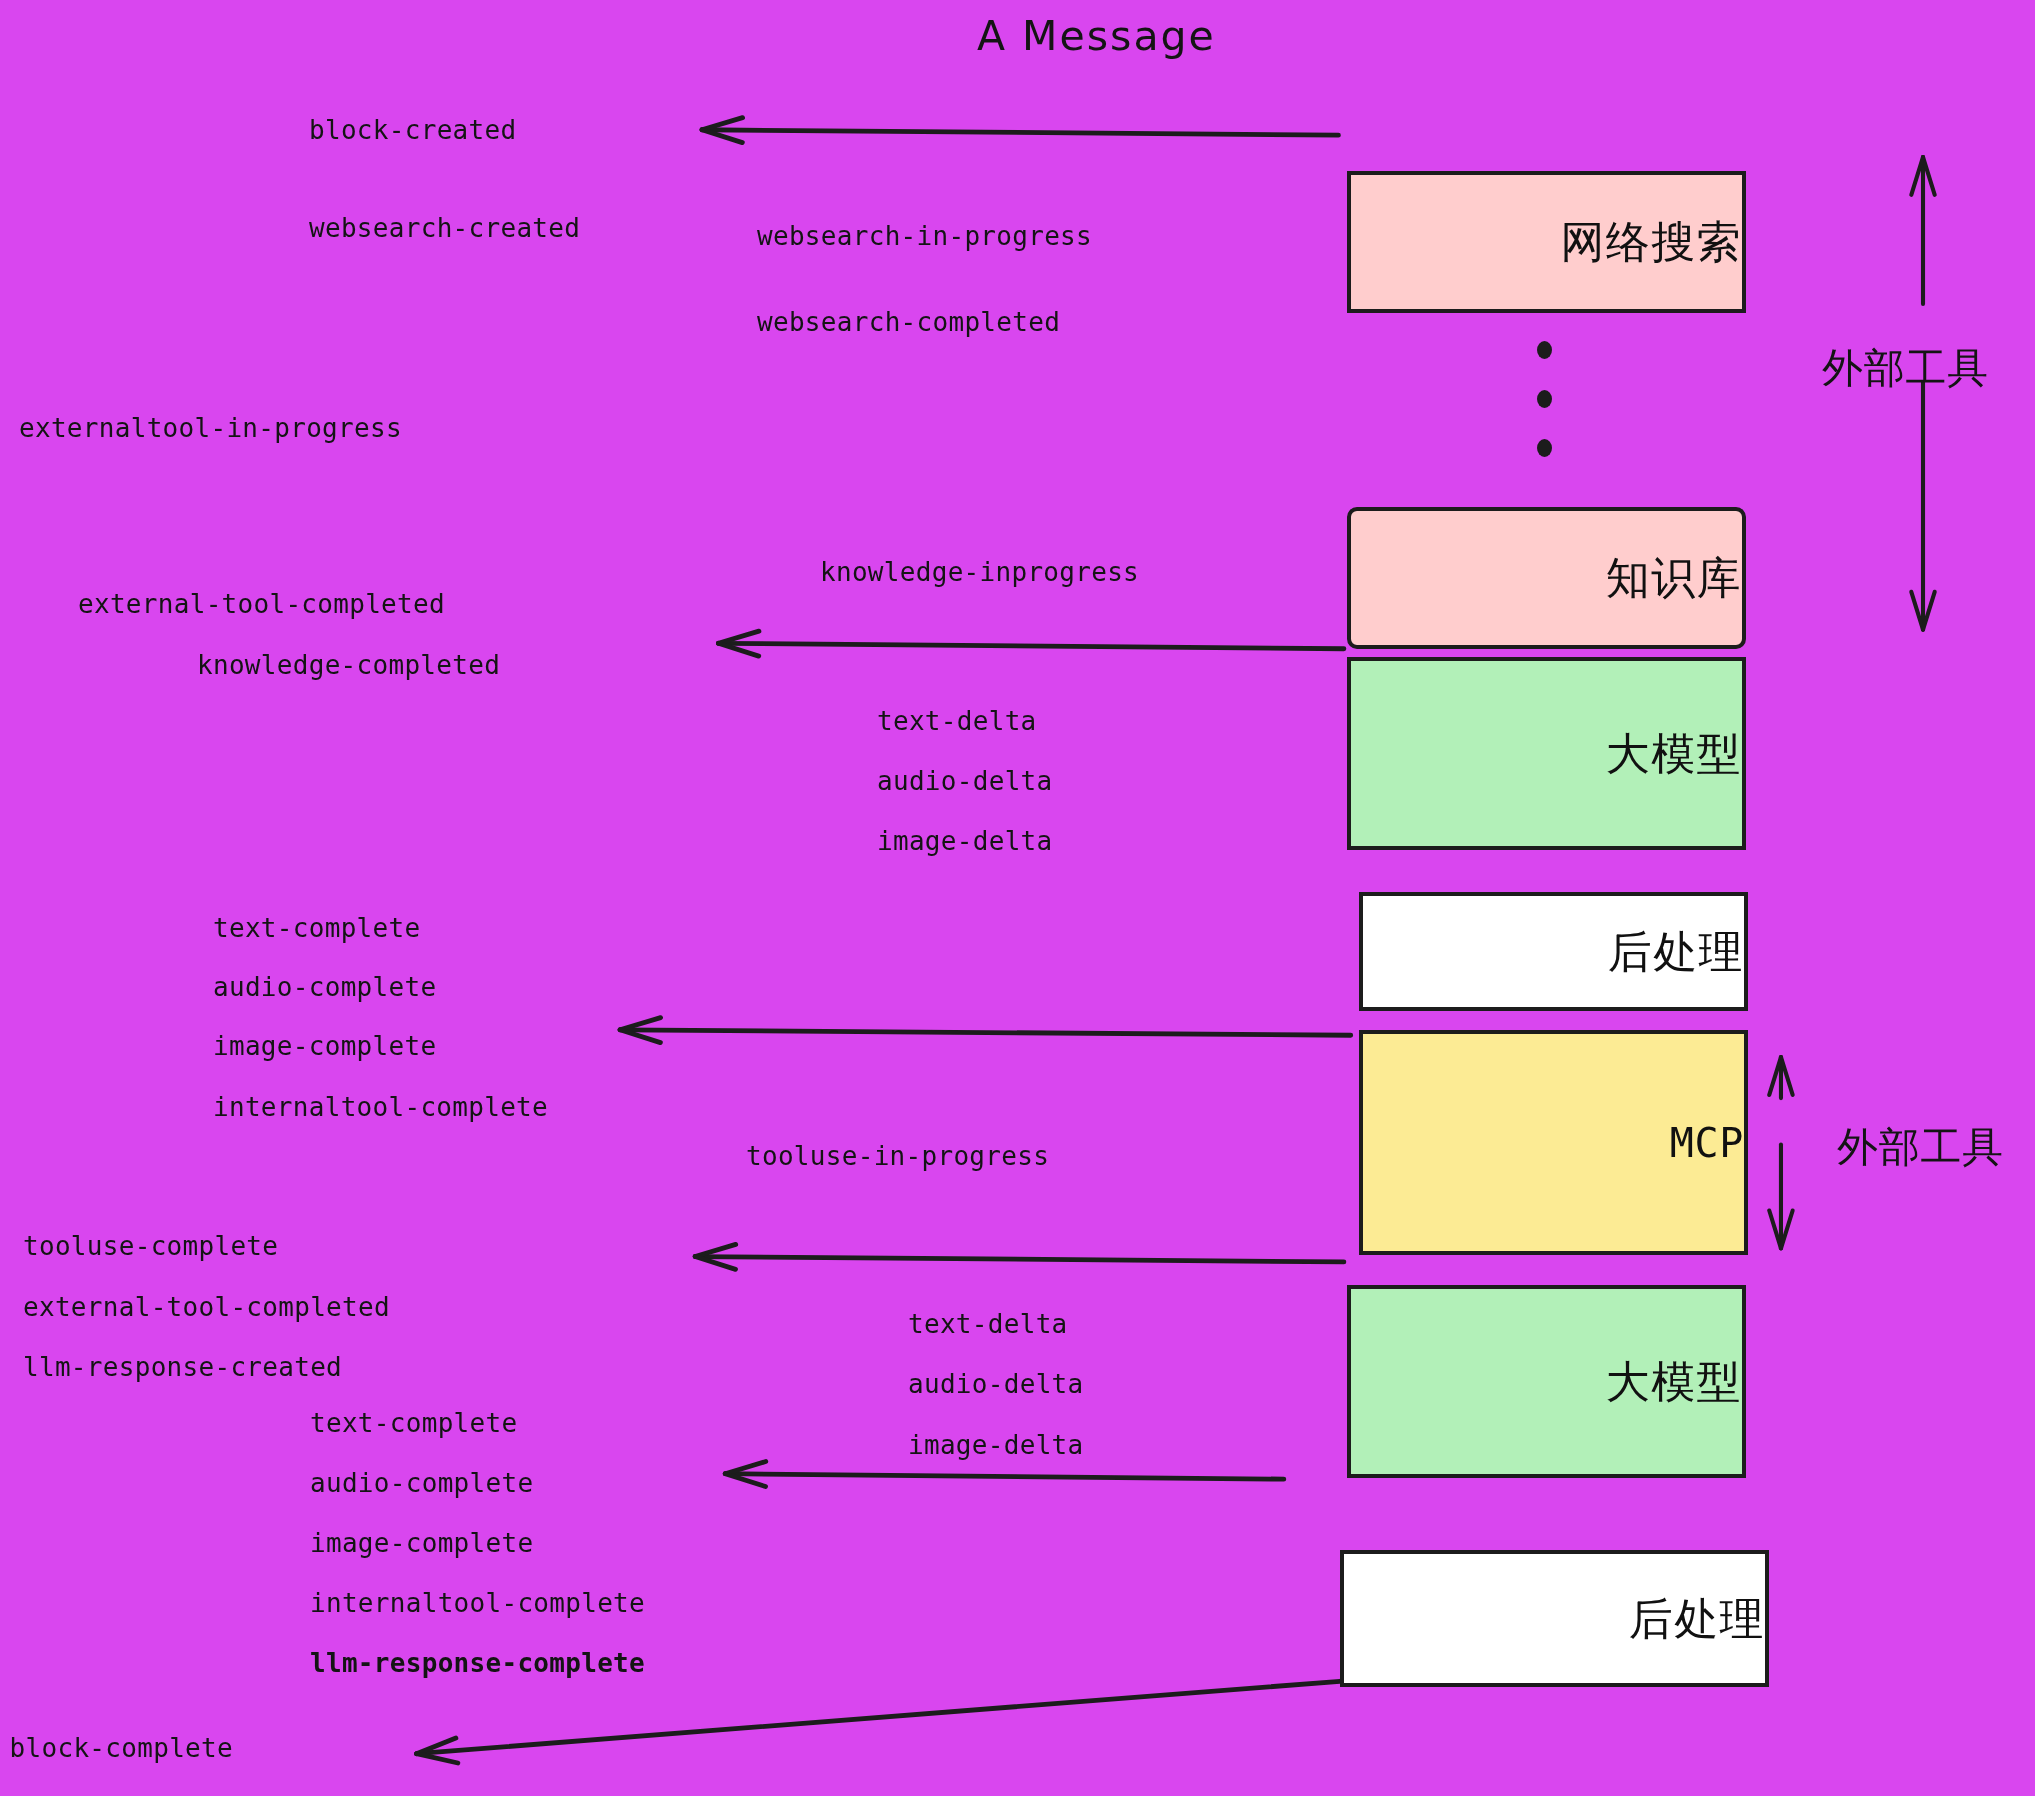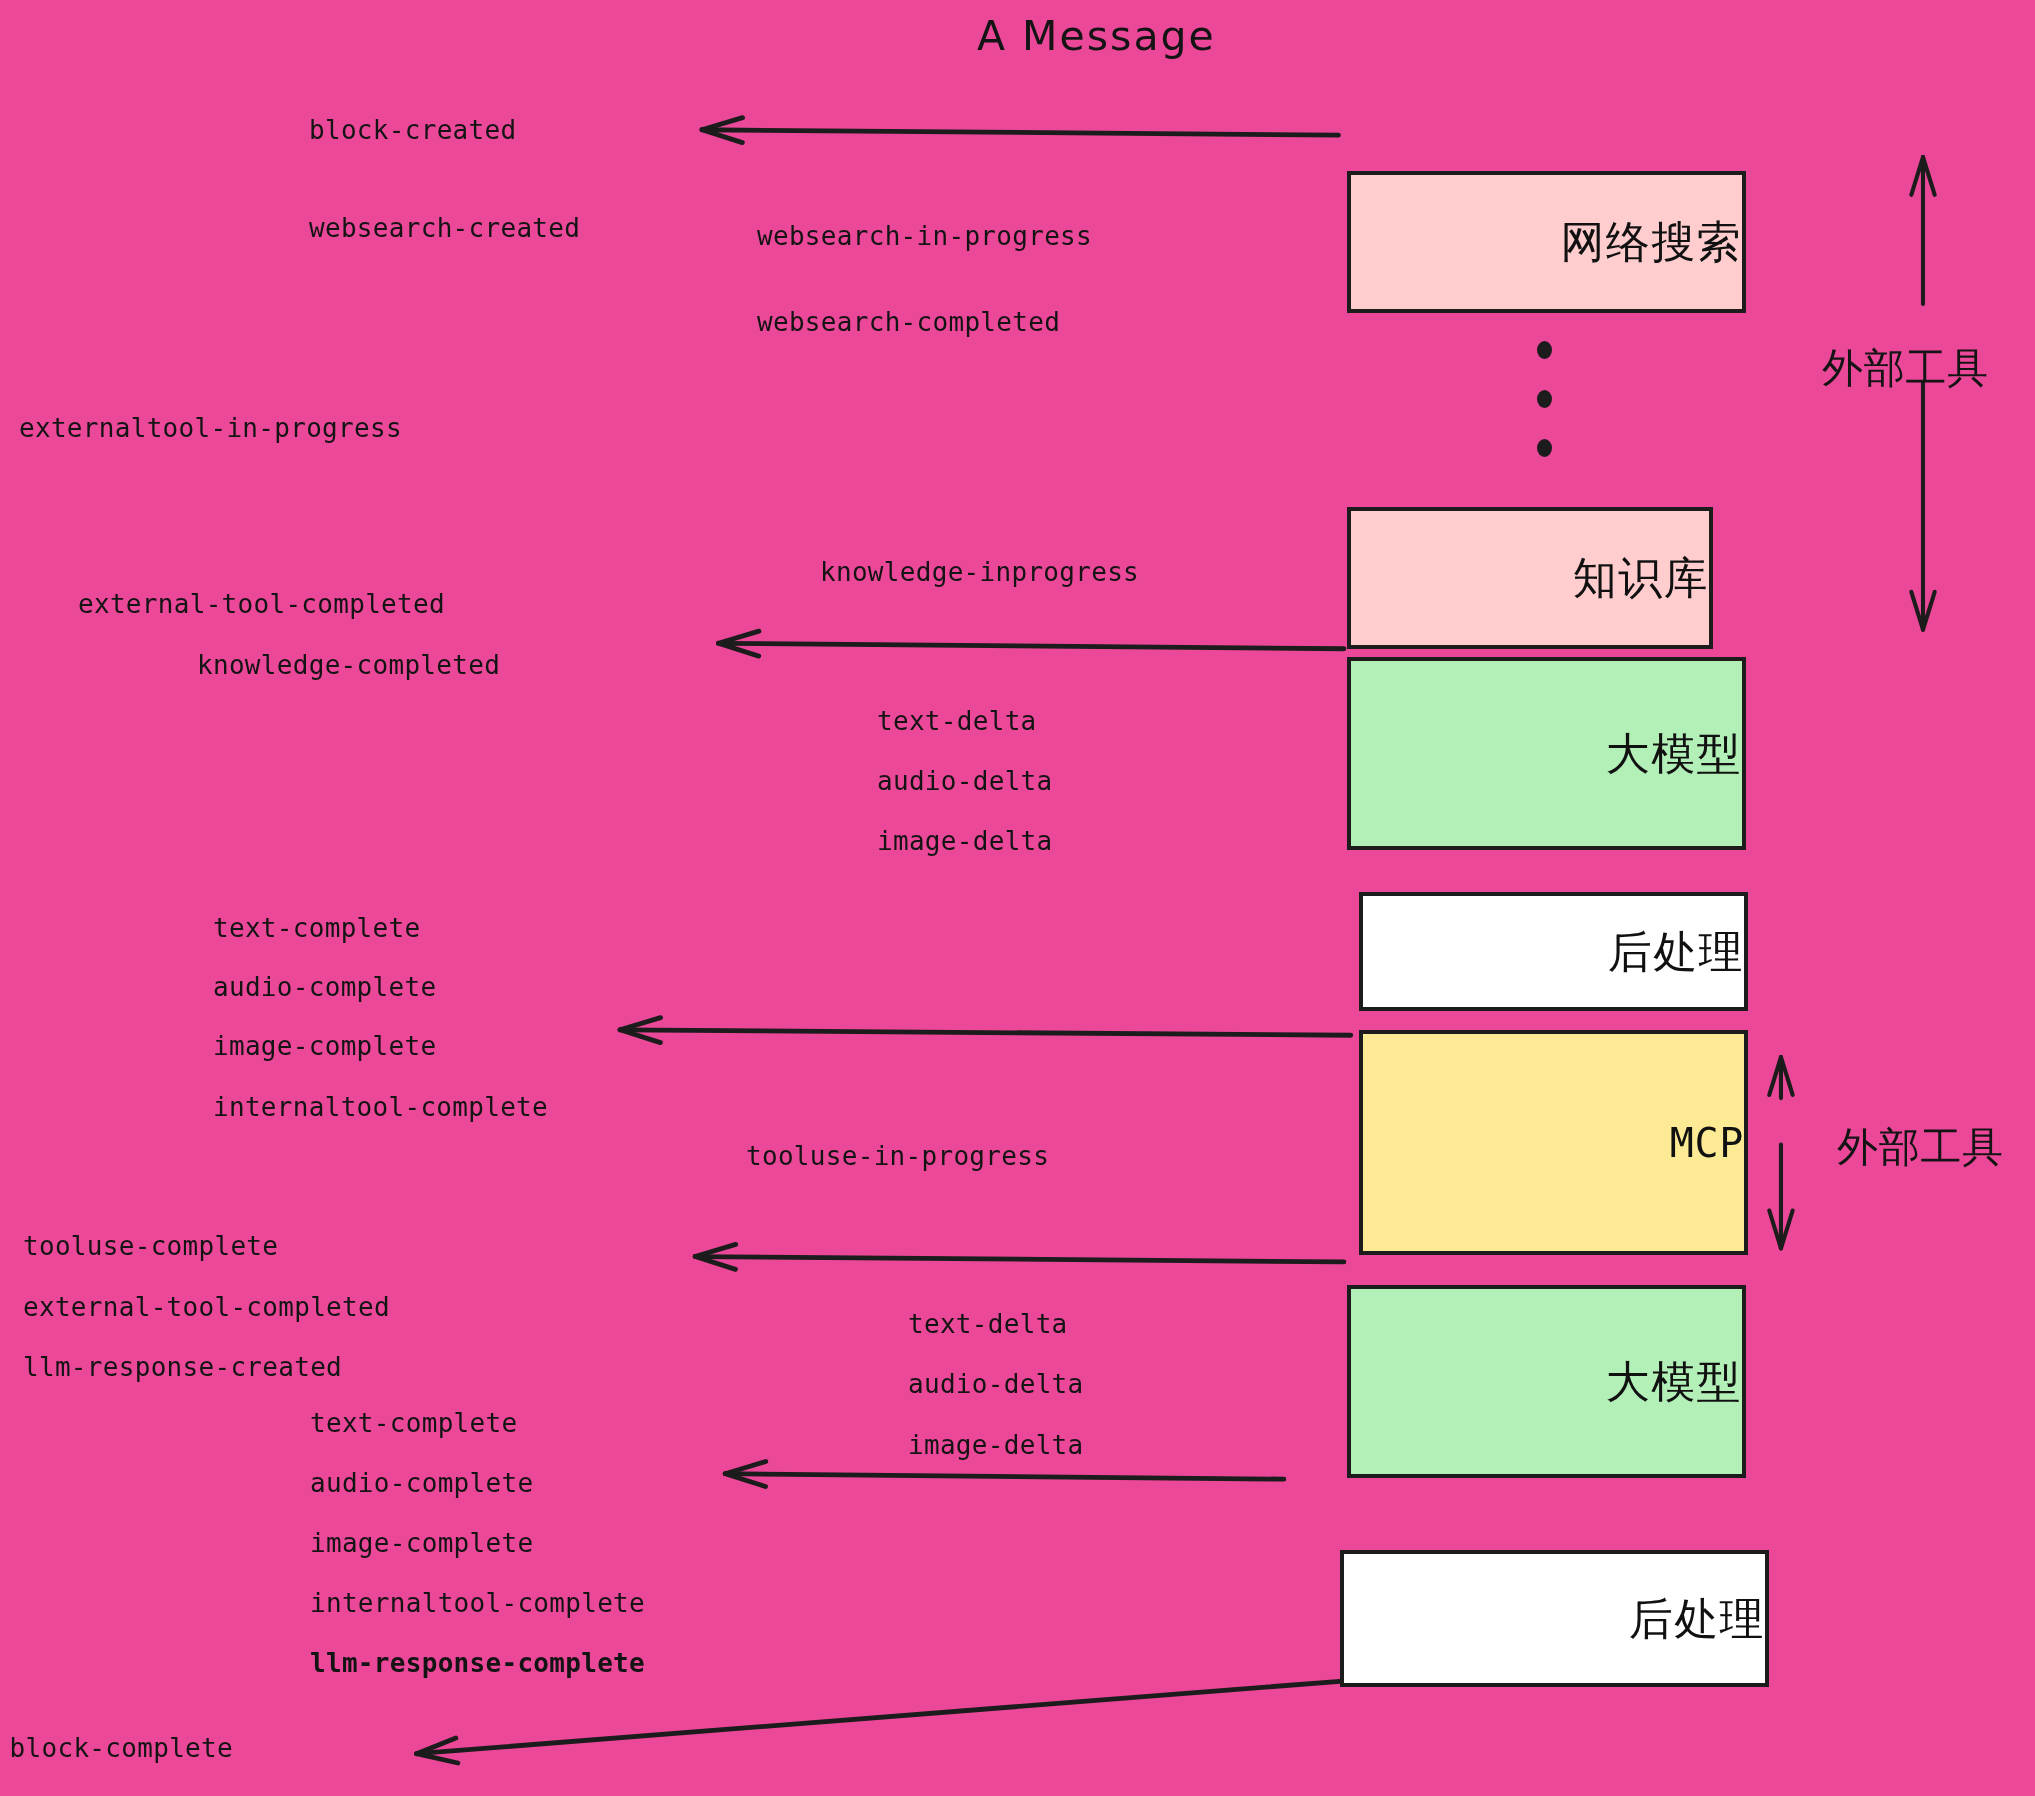--- a/index.html
+++ b/index.html
@@ -4,21 +4,21 @@
 <style>
   html, body {
     margin: 0;
     padding: 0;
     background: #ffffff;
   }
   #canvas {
     position: relative;
     width: 2035px;
     height: 1796px;
-    background: #ec4899;
+    background: #d946ef;
     font-family: "DejaVu Sans Mono", "Liberation Mono", monospace;
     overflow: hidden;
   }
   .ev {
     position: absolute;
     font-family: "DejaVu Sans Mono", "Liberation Mono", monospace;
     font-size: 26px;
     color: #141414;
     white-space: nowrap;
     letter-spacing: 0.3px;
@@ -156,21 +156,21 @@
           <line x1="2608" y1="1828" x2="2590.8598280136425" y2="1772.5904836307147" stroke="#1C1C1C" stroke-width="6" stroke-linecap="round"></line>
           <line x1="2608" y1="1828" x2="2625.1401719863575" y2="1772.5904836307147" stroke="#1C1C1C" stroke-width="6" stroke-linecap="round"></line>
         </g>
       </g>
     </svg>
 
   <div id="boxes-layer">
       <div class="box" style="left: 1347px; top: 171px; width: 399px; height: 142px; background: rgb(255, 205, 205);">
         <span class="blabel">网络搜索</span>
       </div>
-      <div class="box" style="left: 1347px; top: 507px; width: 366px; height: 142px; background: rgb(255, 205, 205);">
+      <div class="box" style="left: 1347px; top: 507px; width: 399px; height: 142px; background: rgb(255, 205, 205); border-radius: 10px;">
         <span class="blabel">知识库</span>
       </div>
       <div class="box" style="left: 1347px; top: 657px; width: 399px; height: 193px; background: rgb(178, 240, 184);">
         <span class="blabel">大模型</span>
       </div>
       <div class="box" style="left: 1359px; top: 892px; width: 389px; height: 119px; background: rgb(255, 255, 255);">
         <span class="blabel">后处理</span>
       </div>
       <div class="box mcp" style="left: 1359px; top: 1030px; width: 389px; height: 225px; background: rgb(252, 235, 148);">
         <span class="blabel">MCP</span>

